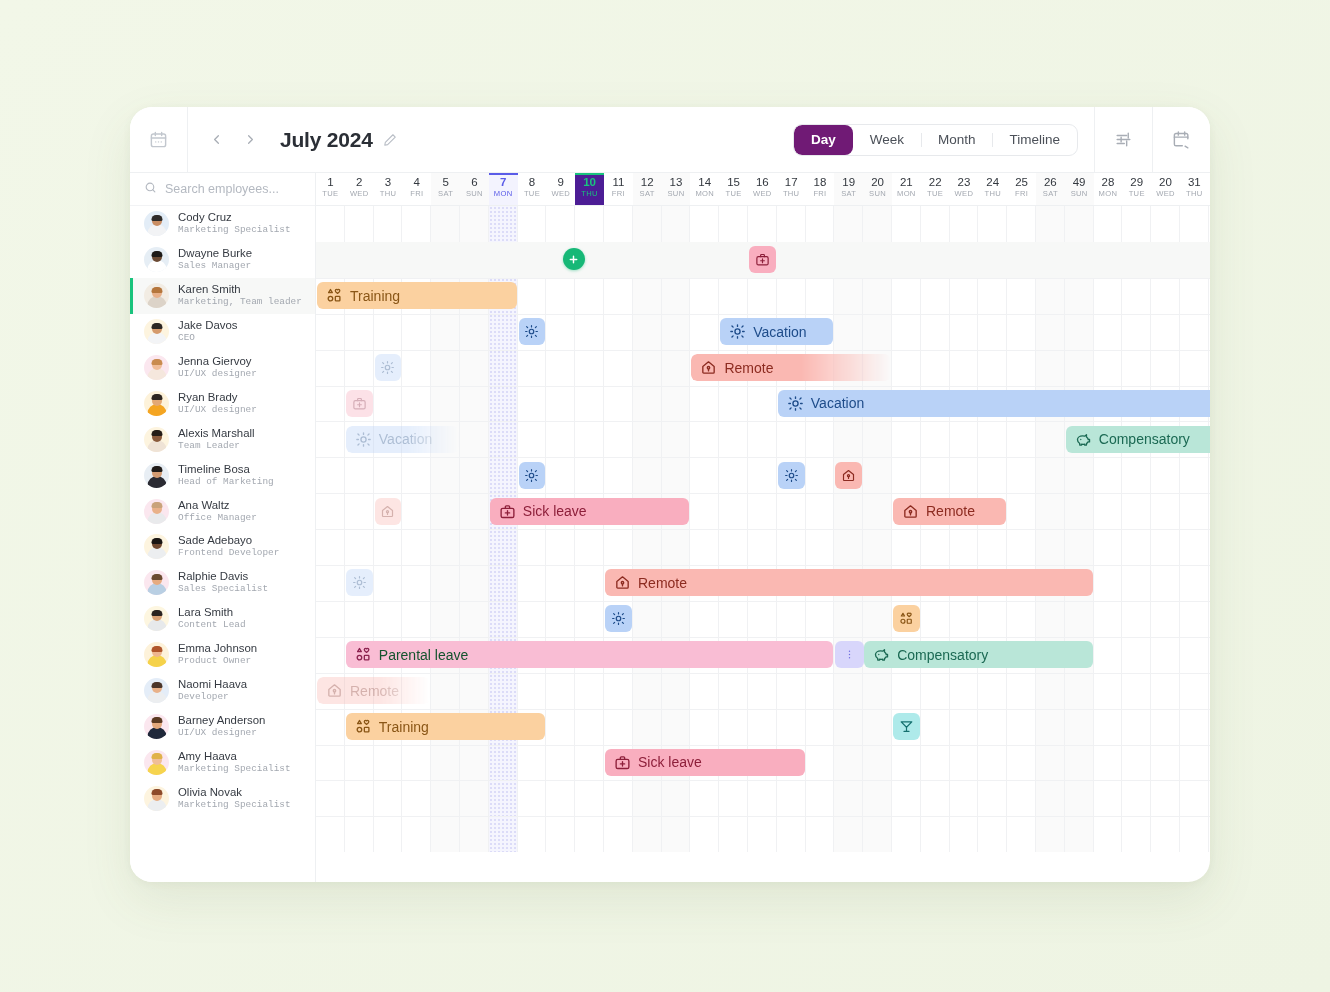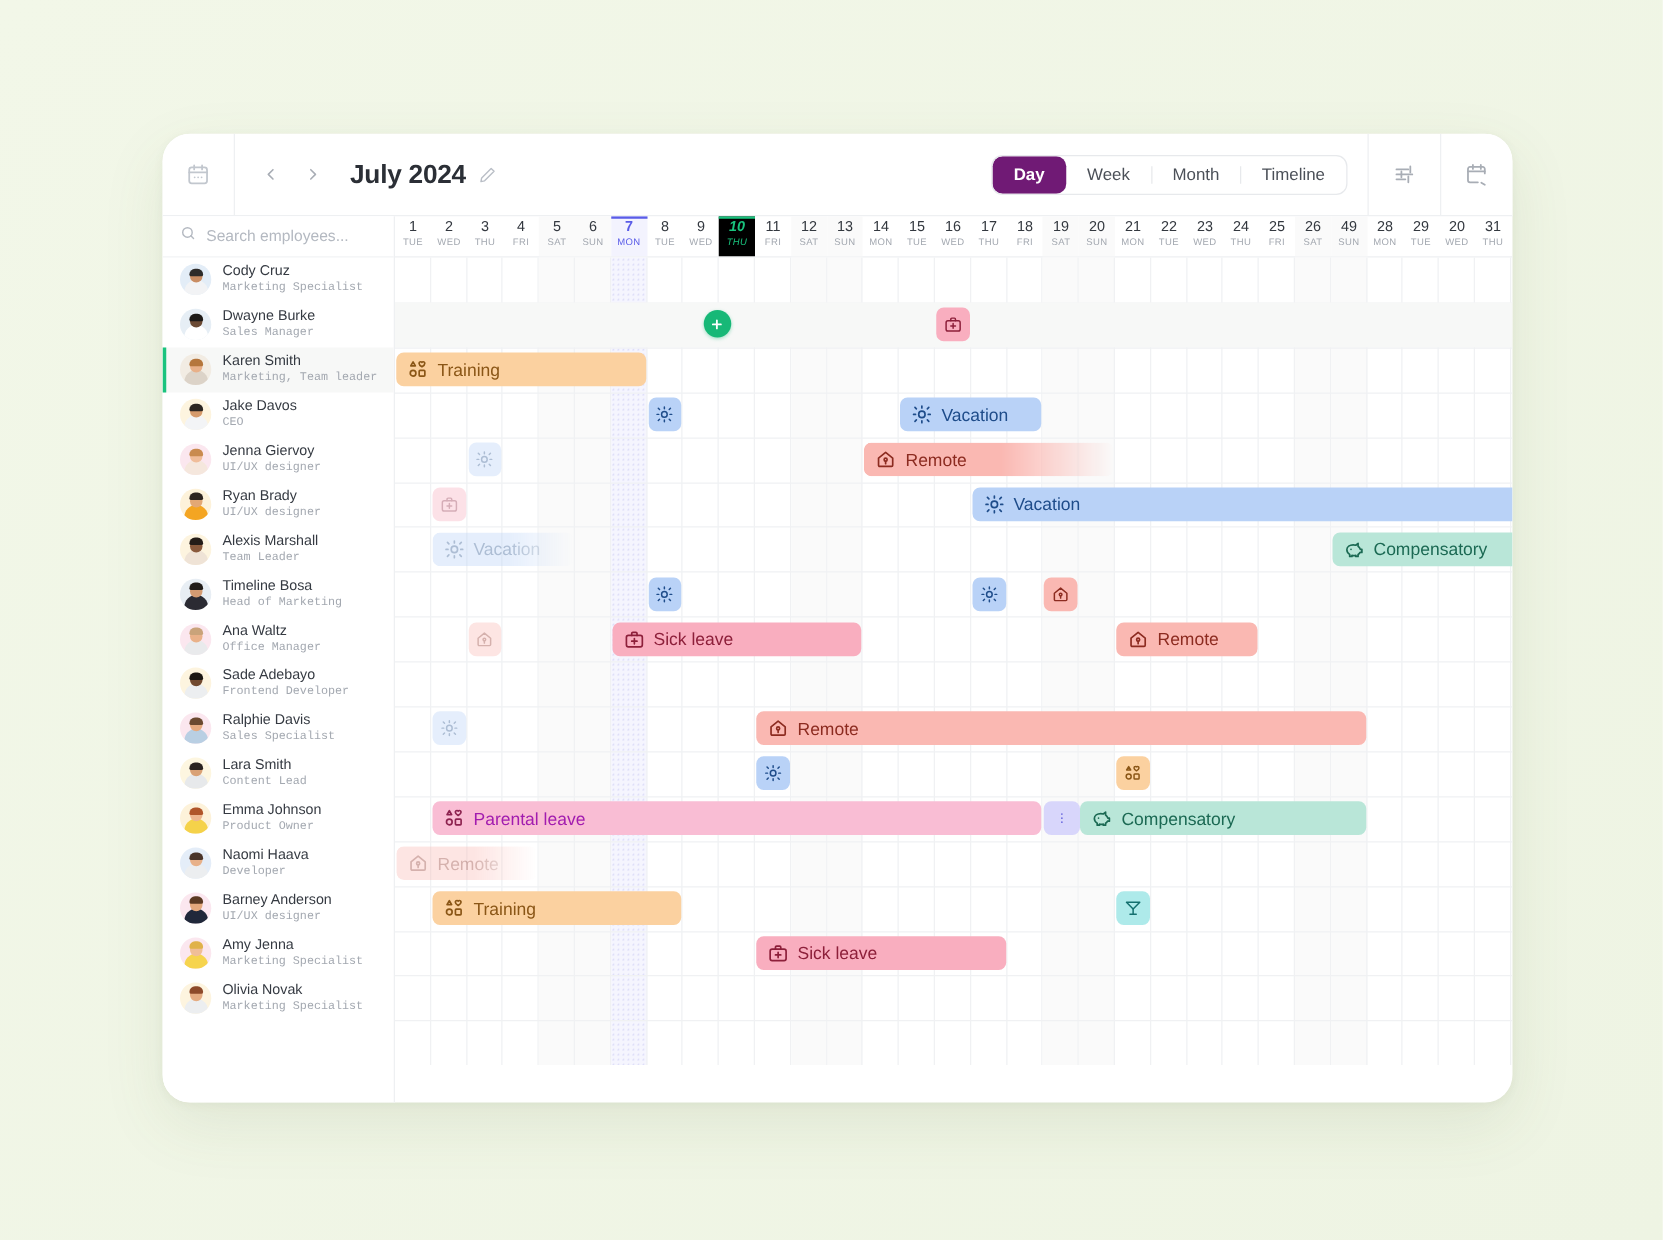--- a/index.html
+++ b/index.html
@@ -131,21 +131,21 @@
   }
   .dh.weekend { background: #fafafa; }
   .dh-num { font-size: 11.5px; color: #33383f; line-height: 14px; font-weight: 500; }
   .dh-dow { font-size: 7.6px; color: #a3a8b0; line-height: 10px; letter-spacing: .3px; }
   .dh.sel .dh-num { color: #5a5ce8; font-weight: 700; }
   .dh.sel .dh-dow { color: #5a5ce8; }
   .dh.sel { background: #f3f3fe; }
   .dh.sel::before {
     content: ""; position: absolute; left: 0; right: 0; top: 0; height: 2px; background: #5a5ce8;
   }
-  .dh.today { background: #000000; font-style: italic; }
+  .dh.today { background: #4c1d95; }
   .dh.today .dh-num { color: #19c37d; font-weight: 700; }
   .dh.today .dh-dow { color: #19c37d; }
   .dh.today::before {
     content: ""; position: absolute; left: 0; right: 0; top: 0; height: 2px; background: #19c37d;
   }
 
   .gridbody { position: relative; height: 646px; }
   .colbg { position: absolute; inset: 0; display: flex; }
   .colcell { width: 28.8px; flex: none; border-right: 1px solid #f0f1f3; height: 100%; }
   .colcell.weekend { background: #fafafa; }
@@ -424,21 +424,21 @@
        <div class="emp-role">UI/UX designer</div>
      </div>
           </div>
           <div class="emp">
             <div class="avatar" style="background:#fbe7ef">
        <div class="av-body" style="background:#f6d44e"></div>
        <div class="av-head" style="background:#f0be97"></div>
        <div class="av-head" style="background:#e0b24a;top:3.5px;height:6px;width:11px;border-radius:6px 6px 2px 2px"></div>
      </div>
      <div class="emp-txt">
-       <div class="emp-name">Amy Jenna</div>
+       <div class="emp-name">Amy Haava</div>
        <div class="emp-role">Marketing Specialist</div>
      </div>
           </div>
           <div class="emp">
             <div class="avatar" style="background:#fdf4df">
        <div class="av-body" style="background:#eceef0"></div>
        <div class="av-head" style="background:#e5ac82"></div>
        <div class="av-head" style="background:#8d4a2a;top:3.5px;height:6px;width:11px;border-radius:6px 6px 2px 2px"></div>
      </div>
      <div class="emp-txt">
@@ -810,21 +810,21 @@
             <div class="ev sq" style="left: 577px; top: 399.35px; width: 26.8px; background: rgb(251, 209, 160); color: rgb(138, 86, 22);">
               <span class="evicon">
                 <svg width="15" height="15" viewBox="0 0 24 24" fill="none" stroke="#8a5616" stroke-width="1.9" stroke-linecap="round" stroke-linejoin="round">
                   <path d="M6.3 3.6l2.6 4.4H3.7z"></path>
                   <path d="M17.6 3.4c1 0 1.9.8 1.9 1.9 0 1.6-2.2 3.1-3.2 3.7-1-.6-3.2-2.1-3.2-3.7 0-1.1.9-1.9 1.9-1.9.6 0 1.1.3 1.3.7.2-.4.7-.7 1.3-.7z"></path>
                   <circle cx="6.3" cy="16.4" r="3.2"></circle>
                   <rect x="13.2" y="13.2" width="6.4" height="6.4" rx="1"></rect>
                 </svg>
               </span>
             </div>
-            <div class="ev" style="left: 29.8px; top: 435.25px; width: 487.6px; background: rgb(249, 189, 212); color: #a21caf;">
+            <div class="ev" style="left: 29.8px; top: 435.25px; width: 487.6px; background: rgb(249, 189, 212); color: #14532d;">
               <span class="evicon">
                 <svg width="17" height="17" viewBox="0 0 24 24" fill="none" stroke="#8d2350" stroke-width="1.9" stroke-linecap="round" stroke-linejoin="round">
                   <path d="M6.3 3.6l2.6 4.4H3.7z"></path>
                   <path d="M17.6 3.4c1 0 1.9.8 1.9 1.9 0 1.6-2.2 3.1-3.2 3.7-1-.6-3.2-2.1-3.2-3.7 0-1.1.9-1.9 1.9-1.9.6 0 1.1.3 1.3.7.2-.4.7-.7 1.3-.7z"></path>
                   <circle cx="6.3" cy="16.4" r="3.2"></circle>
                   <rect x="13.2" y="13.2" width="6.4" height="6.4" rx="1"></rect>
                 </svg>
               </span>
               <span>Parental leave</span>
             </div>

